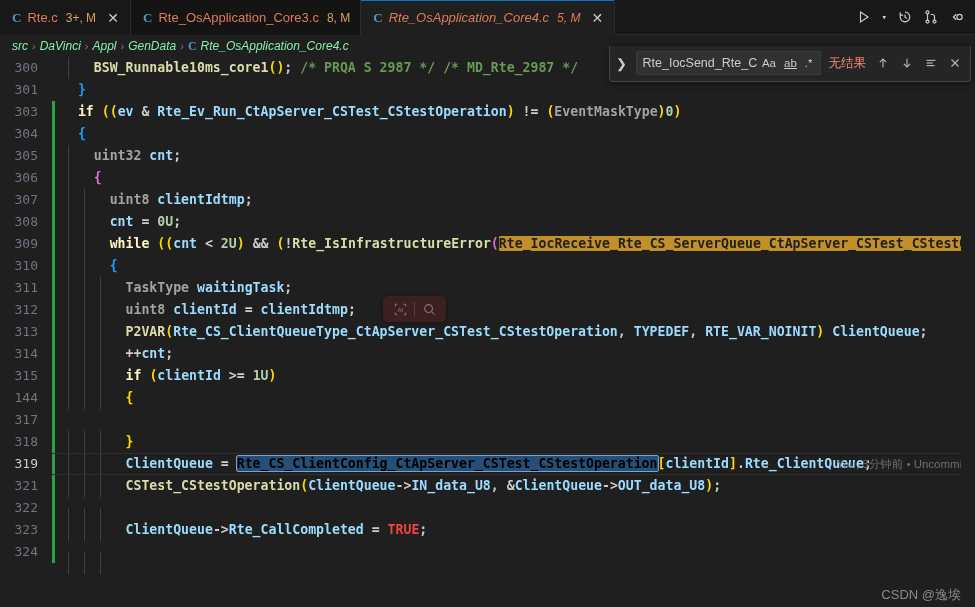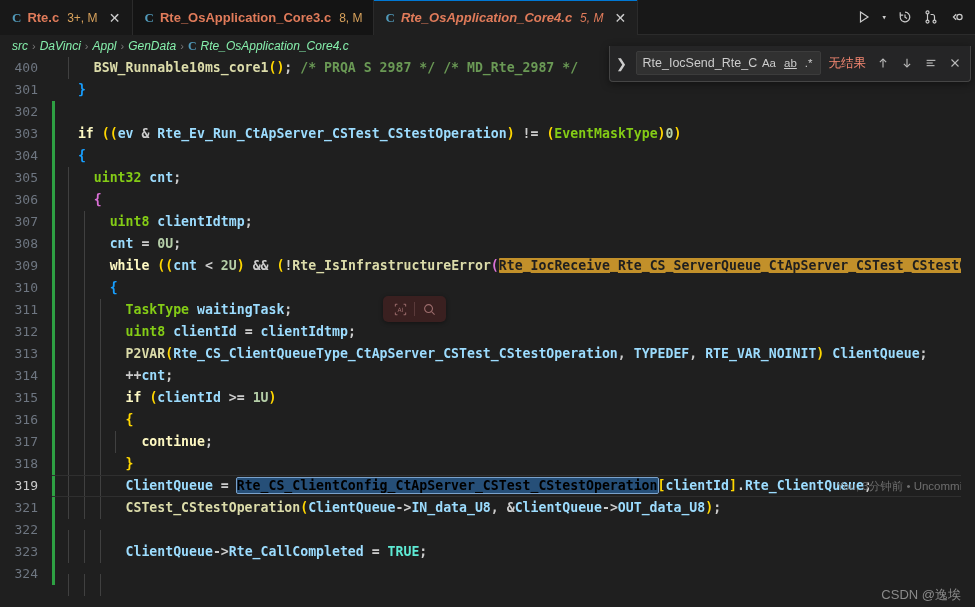--- a/index.html
+++ b/index.html
@@ -27,21 +27,21 @@
   .tab.active { background: #1f1f1f; color: #e07b5a; }
   .tab.active::before {
     content: ""; position: absolute; left: 0; right: 0; top: 0;
     height: 1px; background: #0078d4;
   }
   .tab.dim { background: #141414; }
   .tab-ico {
     color: #519aba; font-weight: bold; font-size: 13px;
     font-family: "Liberation Serif", serif;
   }
-  .tab-label { color: #e07b5a; font-size: 13px; font-weight: bold; }
+  .tab-label { color: #e07b5a; font-size: 13px; }
   .tab.active .tab-label { font-style: italic; }
   .tab-meta { color: #d8a25c; font-size: 12px; margin-left: 2px; }
   .tab.active .tab-meta { color: #e07b5a; font-style: italic; }
   .tab-close { color: #cccccc; font-size: 14px; margin-left: 4px; width: 14px;
                text-align: center; line-height: 1; }
   .tab-spacer { flex: 1; background: #181818; }
 
   .tb-actions {
     display: flex; align-items: center; gap: 10px;
     padding: 0 10px; background: #181818;
@@ -80,30 +80,30 @@
     position: absolute; left: 52px; top: 0; width: 3px; height: 22px;
     background: #2ea043;
   }
   .code { padding-left: 10px; position: relative; font-weight: bold; }
 
   
   .ig { position: absolute; top: 0; width: 1px; height: 22px; background: #404040; }
 
   
   .k  { color: #fef9c3; }  
-  .t  { color: #84cc16; }  
+  .t  { color: #a3a3a3; }  
   .f  { color: #dcdcaa; }  
   .v  { color: #9cdcfe; }  
   .c  { color: #6a9955; }  
   .n  { color: #b5cea8; }  
   .p  { color: #cccccc; }  
   .br1 { color: #ffd700; }
   .br2 { color: #da70d6; }
   .br3 { color: #179fff; }
-  .cn { color: #5eead4; }  
+  .cn { color: #ef4444; }  
 
   .hl-orange {
     background: #c2902a; color: #1f1f1f; border-radius: 1px;
   }
   .hl-sel {
     background: #264f78; outline: 1px solid #7aa2cc; border-radius: 1px;
   }
 
   .blame {
     position: absolute; right: 0; top: 0; height: 22px;
@@ -238,38 +238,37 @@
   <span class="bc-item">Appl</span>
   <span class="bc-sep">›</span>
   <span class="bc-item">GenData</span>
   <span class="bc-sep">›</span>
   <span class="bc-cico">C</span>
   <span class="bc-item">Rte_OsApplication_Core4.c</span>
 </div>
 
 <div class="editor">
   <div class="code-area" id="code-area">
-      <div class="line"><div class="ln">400</div><div class="code"><div class="ig" style="left: 15.84px;"></div><span>    </span><span class="f">BSW_Runnable10ms_core1</span><span class="br1">()</span><span class="p">;</span><span class="c"> /* PRQA S 2987 */ /* MD_Rte_2987 */</span></div></div>
+      <div class="line"><div class="ln">300</div><div class="code"><div class="ig" style="left: 15.84px;"></div><span>    </span><span class="f">BSW_Runnable10ms_core1</span><span class="br1">()</span><span class="p">;</span><span class="c"> /* PRQA S 2987 */ /* MD_Rte_2987 */</span></div></div>
       <div class="line"><div class="ln">301</div><div class="code"><span>  </span><span class="br3">}</span></div></div>
-      <div class="line"><div class="ln">302</div><div class="gutter-mark"></div><div class="code"><span></span></div></div>
       <div class="line"><div class="ln">303</div><div class="gutter-mark"></div><div class="code"><span>  </span><span class="k">if</span><span class="p"> </span><span class="br1">((</span><span class="v">ev</span><span class="p"> &amp; </span><span class="v">Rte_Ev_Run_CtApServer_CSTest_CStestOperation</span><span class="br1">)</span><span class="p"> != </span><span class="br1">(</span><span class="t">EventMaskType</span><span class="br1">)</span><span class="n">0</span><span class="br1">)</span></div></div>
       <div class="line"><div class="ln">304</div><div class="gutter-mark"></div><div class="code"><span>  </span><span class="br3">{</span></div></div>
       <div class="line"><div class="ln">305</div><div class="gutter-mark"></div><div class="code"><div class="ig" style="left: 15.84px;"></div><span>    </span><span class="t">uint32</span><span class="p"> </span><span class="v">cnt</span><span class="p">;</span></div></div>
       <div class="line"><div class="ln">306</div><div class="gutter-mark"></div><div class="code"><div class="ig" style="left: 15.84px;"></div><span>    </span><span class="br2">{</span></div></div>
       <div class="line"><div class="ln">307</div><div class="gutter-mark"></div><div class="code"><div class="ig" style="left: 15.84px;"></div><div class="ig" style="left: 31.68px;"></div><span>      </span><span class="t">uint8</span><span class="p"> </span><span class="v">clientIdtmp</span><span class="p">;</span></div></div>
       <div class="line"><div class="ln">308</div><div class="gutter-mark"></div><div class="code"><div class="ig" style="left: 15.84px;"></div><div class="ig" style="left: 31.68px;"></div><span>      </span><span class="v">cnt</span><span class="p"> = </span><span class="n">0U</span><span class="p">;</span></div></div>
       <div class="line"><div class="ln">309</div><div class="gutter-mark"></div><div class="code"><div class="ig" style="left: 15.84px;"></div><div class="ig" style="left: 31.68px;"></div><span>      </span><span class="k">while</span><span class="p"> </span><span class="br1">((</span><span class="v">cnt</span><span class="p"> &lt; </span><span class="n">2U</span><span class="br1">)</span><span class="p"> &amp;&amp; </span><span class="br1">(</span><span class="p">!</span><span class="f">Rte_IsInfrastructureError</span><span class="br2">(</span><span class="hl-orange">Rte_IocReceive_Rte_CS_ServerQueue_CtApServer_CSTest_CStestOperation</span></div></div>
       <div class="line"><div class="ln">310</div><div class="gutter-mark"></div><div class="code"><div class="ig" style="left: 15.84px;"></div><div class="ig" style="left: 31.68px;"></div><span>      </span><span class="br3">{</span></div></div>
       <div class="line"><div class="ln">311</div><div class="gutter-mark"></div><div class="code"><div class="ig" style="left: 15.84px;"></div><div class="ig" style="left: 31.68px;"></div><div class="ig" style="left: 47.52px;"></div><span>        </span><span class="t">TaskType</span><span class="p"> </span><span class="v">waitingTask</span><span class="p">;</span></div></div>
       <div class="line"><div class="ln">312</div><div class="gutter-mark"></div><div class="code"><div class="ig" style="left: 15.84px;"></div><div class="ig" style="left: 31.68px;"></div><div class="ig" style="left: 47.52px;"></div><span>        </span><span class="t">uint8</span><span class="p"> </span><span class="v">clientId</span><span class="p"> = </span><span class="v">clientIdtmp</span><span class="p">;</span></div></div>
       <div class="line"><div class="ln">313</div><div class="gutter-mark"></div><div class="code"><div class="ig" style="left: 15.84px;"></div><div class="ig" style="left: 31.68px;"></div><div class="ig" style="left: 47.52px;"></div><span>        </span><span class="f">P2VAR</span><span class="br1">(</span><span class="v">Rte_CS_ClientQueueType_CtApServer_CSTest_CStestOperation</span><span class="p">, </span><span class="v">TYPEDEF</span><span class="p">, </span><span class="v">RTE_VAR_NOINIT</span><span class="br1">)</span><span class="p"> </span><span class="v">ClientQueue</span><span class="p">;</span></div></div>
       <div class="line"><div class="ln">314</div><div class="gutter-mark"></div><div class="code"><div class="ig" style="left: 15.84px;"></div><div class="ig" style="left: 31.68px;"></div><div class="ig" style="left: 47.52px;"></div><span>        </span><span class="p">++</span><span class="v">cnt</span><span class="p">;</span></div></div>
       <div class="line"><div class="ln">315</div><div class="gutter-mark"></div><div class="code"><div class="ig" style="left: 15.84px;"></div><div class="ig" style="left: 31.68px;"></div><div class="ig" style="left: 47.52px;"></div><span>        </span><span class="k">if</span><span class="p"> </span><span class="br1">(</span><span class="v">clientId</span><span class="p"> &gt;= </span><span class="n">1U</span><span class="br1">)</span></div></div>
-      <div class="line"><div class="ln">316</div><div class="gutter-mark"></div><div class="code"><div class="ig" style="left: 15.84px;"></div><div class="ig" style="left: 31.68px;"></div><div class="ig" style="left: 47.52px;"></div><span>        </span><span class="br1">{</span></div></div>
-      <div class="line"><div class="ln">317</div><div class="gutter-mark"></div><div class="code"><div class="ig" style="left: 15.84px;"></div><div class="ig" style="left: 31.68px;"></div><div class="ig" style="left: 47.52px;"></div><div class="ig" style="left: 63.36px;"></div><span>          </span><span class="k">continue</span><span class="p">;</span></div></div>
+      <div class="line"><div class="ln">144</div><div class="gutter-mark"></div><div class="code"><div class="ig" style="left: 15.84px;"></div><div class="ig" style="left: 31.68px;"></div><div class="ig" style="left: 47.52px;"></div><span>        </span><span class="br1">{</span></div></div>
+      <div class="line"><div class="ln">317</div><div class="gutter-mark"></div></div>
       <div class="line"><div class="ln">318</div><div class="gutter-mark"></div><div class="code"><div class="ig" style="left: 15.84px;"></div><div class="ig" style="left: 31.68px;"></div><div class="ig" style="left: 47.52px;"></div><span>        </span><span class="br1">}</span></div></div>
       <div class="line cur"><div class="ln">319</div><div class="gutter-mark"></div><div class="code"><div class="ig" style="left: 15.84px;"></div><div class="ig" style="left: 31.68px;"></div><div class="ig" style="left: 47.52px;"></div><span>        </span><span class="v">ClientQueue</span><span class="p"> = </span><span class="hl-sel">Rte_CS_ClientConfig_CtApServer_CSTest_CStestOperation</span><span class="br1">[</span><span class="v">clientId</span><span class="br1">]</span><span class="p">.</span><span class="v">Rte_ClientQueue</span><span class="p">;</span></div><div class="blame">You, 3分钟前 • Uncommitte</div></div>
       <div class="line"><div class="ln">321</div><div class="gutter-mark"></div><div class="code"><div class="ig" style="left: 15.84px;"></div><div class="ig" style="left: 31.68px;"></div><div class="ig" style="left: 47.52px;"></div><span>        </span><span class="f">CSTest_CStestOperation</span><span class="br1">(</span><span class="v">ClientQueue</span><span class="p">-&gt;</span><span class="v">IN_data_U8</span><span class="p">, &amp;</span><span class="v">ClientQueue</span><span class="p">-&gt;</span><span class="v">OUT_data_U8</span><span class="br1">)</span><span class="p">;</span></div></div>
       <div class="line"><div class="ln">322</div><div class="gutter-mark"></div><div class="code"><div class="ig" style="left: 15.84px;"></div><div class="ig" style="left: 31.68px;"></div><div class="ig" style="left: 47.52px;"></div><span></span></div></div>
       <div class="line"><div class="ln">323</div><div class="gutter-mark"></div><div class="code"><div class="ig" style="left: 15.84px;"></div><div class="ig" style="left: 31.68px;"></div><div class="ig" style="left: 47.52px;"></div><span>        </span><span class="v">ClientQueue</span><span class="p">-&gt;</span><span class="v">Rte_CallCompleted</span><span class="p"> = </span><span class="cn">TRUE</span><span class="p">;</span></div></div>
       <div class="line"><div class="ln">324</div><div class="gutter-mark"></div><div class="code"><div class="ig" style="left: 15.84px;"></div><div class="ig" style="left: 31.68px;"></div><div class="ig" style="left: 47.52px;"></div><span></span></div></div>
     </div>
   <div class="mini"></div>
 </div>
 

